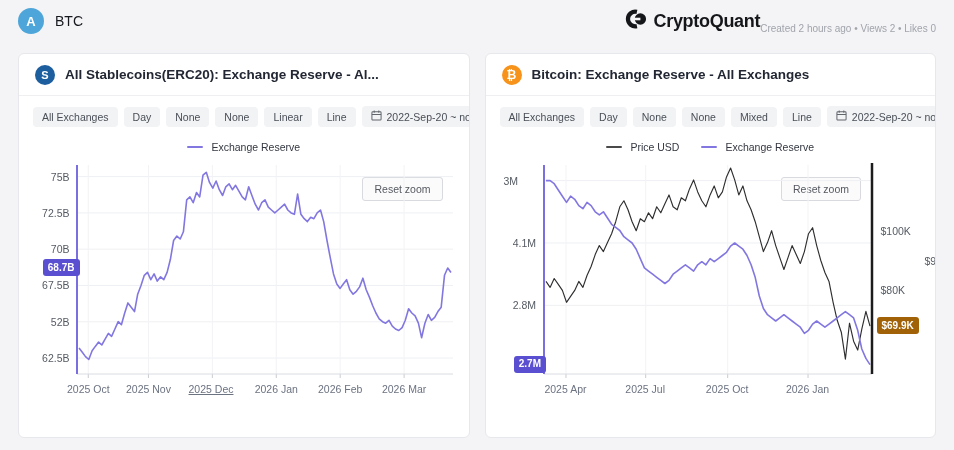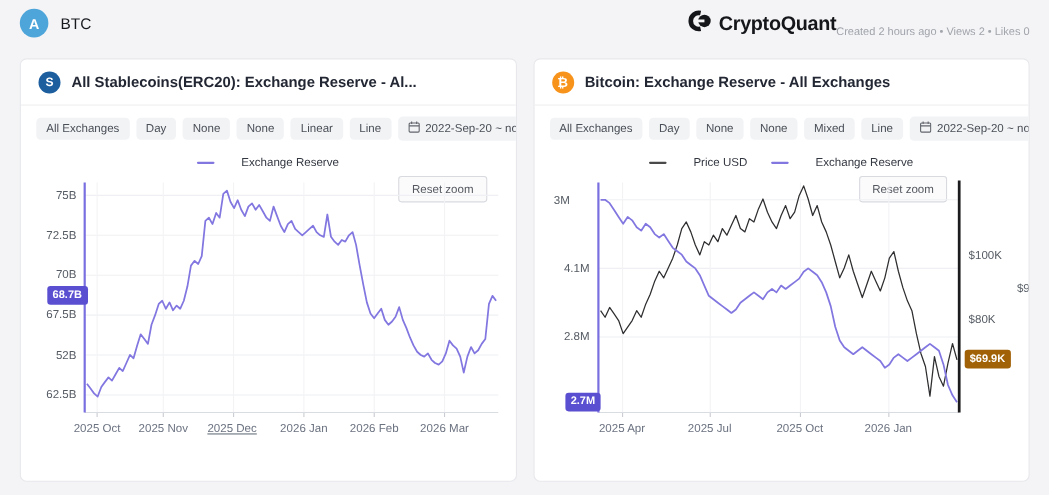--- a/index.html
+++ b/index.html
@@ -22,29 +22,29 @@
   .card-header { display:flex; align-items:center; gap:10px; padding:11px 16px; border-bottom:1px solid #efeff2; height:42px; }
   .coin-icon { width:20px; height:20px; border-radius:50%; color:#fff; font-size:11px; font-weight:bold; display:flex; align-items:center; justify-content:center; flex:none; }
   .coin-icon.s { background:#1d5e9f; }
   .coin-icon.b { background:#f7931a; font-size:12px; }
   .card-title { font-size:13.5px; font-weight:bold; color:#222733; white-space:nowrap; overflow:hidden; }
 
   .toolbar { display:flex; align-items:center; gap:6px; padding:10px 14px 6px 14px; }
   .pill { display:flex; align-items:center; gap:5px; background:#f2f3f5; border:none; border-radius:4px; padding:4px 9px; font-size:10.5px; color:#4a4f57; font-family:inherit; white-space:nowrap; cursor:pointer; }
 
   .legend { display:flex; justify-content:center; align-items:center; gap:22px; height:26px; padding-top:2px; }
-  .legend-item { display:flex; align-items:center; gap:24px; font-size:10.5px; color:#333740; cursor:pointer; }
+  .legend-item { display:flex; align-items:center; gap:8px; font-size:10.5px; color:#333740; cursor:pointer; }
   .swatch { width:16px; height:2.5px; border-radius:1px; display:inline-block; }
 
   .chart-area { position:relative; height:245px; width:100%; }
   .chart-area svg { position:absolute; left:0; top:0; }
   .ytick, .xtick { position:absolute; font-size:10.5px; color:#555b63; line-height:14px; }
   .xtick { transform:translateX(-50%); color:#6b7280; }
   .val-badge { position:absolute; color:#fff; font-size:10px; font-weight:bold; padding:2.5px 5px; border-radius:3px; line-height:12px; }
-  .reset-zoom { position:absolute; top:0; background:#fbfbfc; border:1px solid #d8dadf; border-radius:3px; padding:5px 11px; font-size:10.5px; color:#55595f; font-family:inherit; cursor:pointer; }
+  .reset-zoom { position:absolute; top:18px; background:#fbfbfc; border:1px solid #d8dadf; border-radius:3px; padding:5px 11px; font-size:10.5px; color:#55595f; font-family:inherit; cursor:pointer; }
 </style>
 </head>
 <body>
 
 <div class="page">
 
   <div class="topbar">
     <div class="board">
       <div class="avatar">A</div>
       <div class="board-title">BTC</div>

